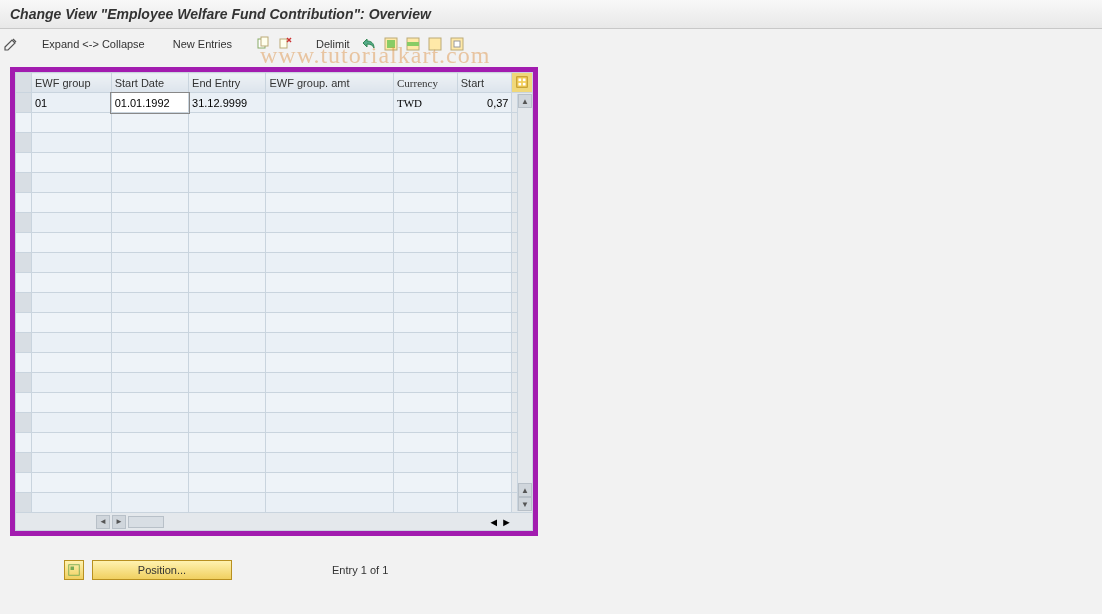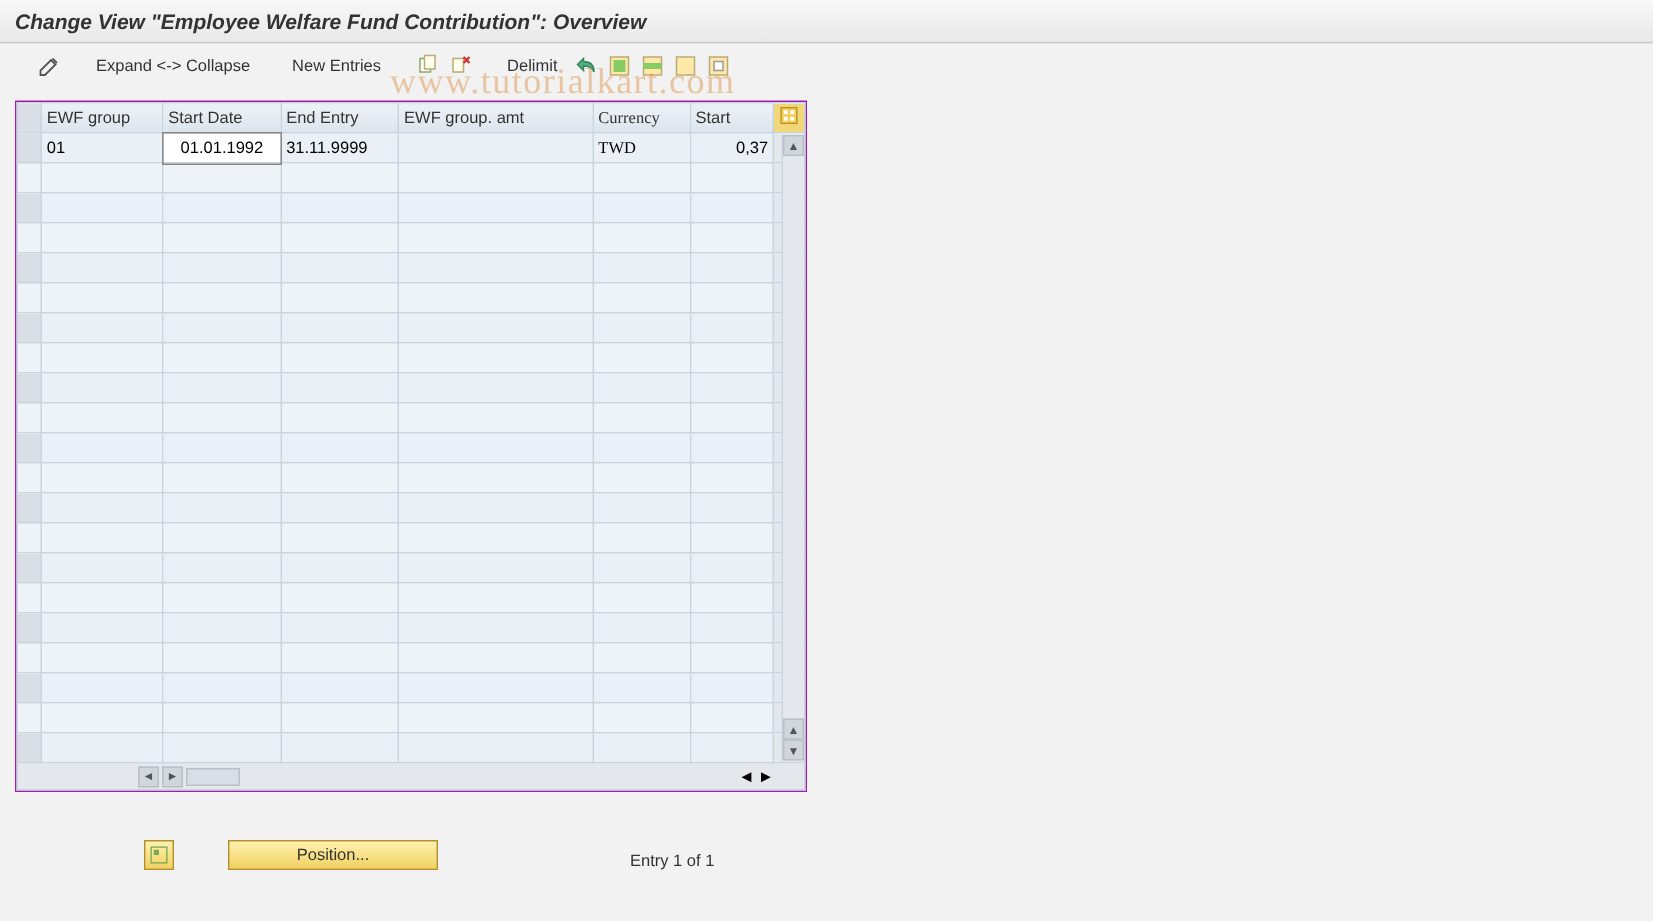--- a/index.html
+++ b/index.html
@@ -18,21 +18,21 @@
     padding: 6px 10px;
     font-size: 14px;
     font-weight: bold;
     font-style: italic;
     color: #333;
   }
   .toolbar {
     display: flex;
     align-items: center;
     gap: 4px;
-    padding: 6px 24px;
+    padding: 6px 2px;
     background: #f2f2f2;
   }
   .tb-btn {
     display: inline-flex;
     align-items: center;
     justify-content: center;
     min-width: 18px;
     height: 18px;
     cursor: pointer;
     color: #333;
@@ -60,21 +60,21 @@
     color: rgba(220,140,60,0.45);
     font-family: Georgia, serif;
     letter-spacing: 1px;
     pointer-events:none;
     z-index: 50;
   }
   .table-wrapper {
     margin: 8px 10px 0 10px;
     width: 528px;
     background: #f5f8fb;
-    border: 1px solid #a21caf;
+    border: 5px solid #a21caf;
     position: relative;
   }
   .grid {
     border-collapse: collapse;
     width: 100%;
     table-layout: fixed;
   }
   .grid th, .grid td {
     border: 1px solid #c9d4de;
     height: 20px;
@@ -98,21 +98,21 @@
   }
   .grid td {
     background: #eaf0f6;
   }
   .grid tr:nth-child(even) td { background:#eef3f8; }
   .grid td.cursorcell {
     background:#fff;
     outline:1px solid #888;
   }
   .col-ewfg { width:70px; text-align:left; }
-  .col-start { width:68px;text-align:center; }
+  .col-start { width:68px; }
   .col-end { width:68px; }
   .col-amt { width:112px; text-align:right;}
   .col-curr { width:56px;font-family:Liberation Serif, serif; }
   .col-perc { width:48px; text-align:right;}
   .cfg-col { width:18px; }
   th.cfg-col { background:#f0d87a; text-align:center; padding:0;}
   .vscroll {
     position:absolute;
     right:1px;
     top:22px;
@@ -153,23 +153,22 @@
     position:absolute;
     right:20px;
     bottom:2px;
     display:flex;gap:2px;
   }
   .footer {
     position:absolute;
     left:0; right:0;
     top: 560px;
     display:flex;
-    align-items:flex-end;
-    padding-left:96px;
-    gap:28px;
+    align-items:center;
+    padding-left:64px;
   }
   .footer .small-icon {
     width:20px;height:20px;
     background:linear-gradient(#fff2b0,#f0d060);
     border:1px solid #b89020;
     margin-right:8px;
     display:flex;align-items:center;justify-content:center;
   }
   .position-btn {
     width:140px;
@@ -270,21 +269,21 @@
               <rect x="9" y="9" width="3" height="3" fill="#fff"></rect>
             </svg>
         </th>
       </tr>
     </thead>
     <tbody id="grid-body">
         <tr>
           <td class="rowsel"></td>
           <td class="col-ewfg">01</td>
           <td class="col-start cursorcell">01.01.1992</td>
-          <td class="col-end">31.11.9999</td>
+          <td class="col-end">31.12.9999</td>
           <td class="col-amt"></td>
           <td class="col-curr">TWD</td>
           <td class="col-perc">0,37</td>
           <td class="cfg-col" style="background: rgb(228, 232, 236);"></td>
         </tr>
         <tr>
           <td class="rowsel"></td>
           <td class="col-ewfg"></td>
           <td class="col-start"></td>
           <td class="col-end"></td>

